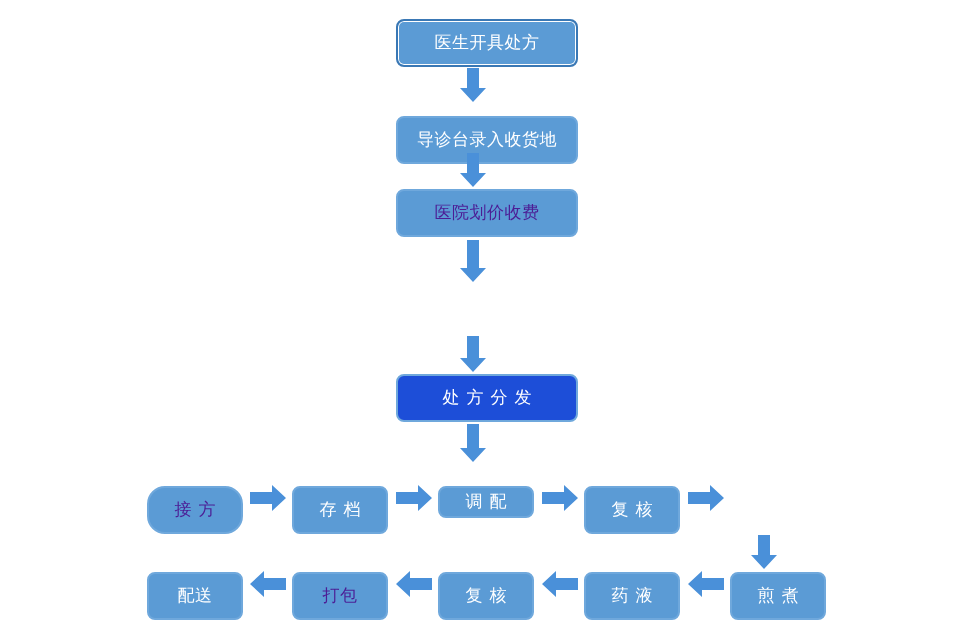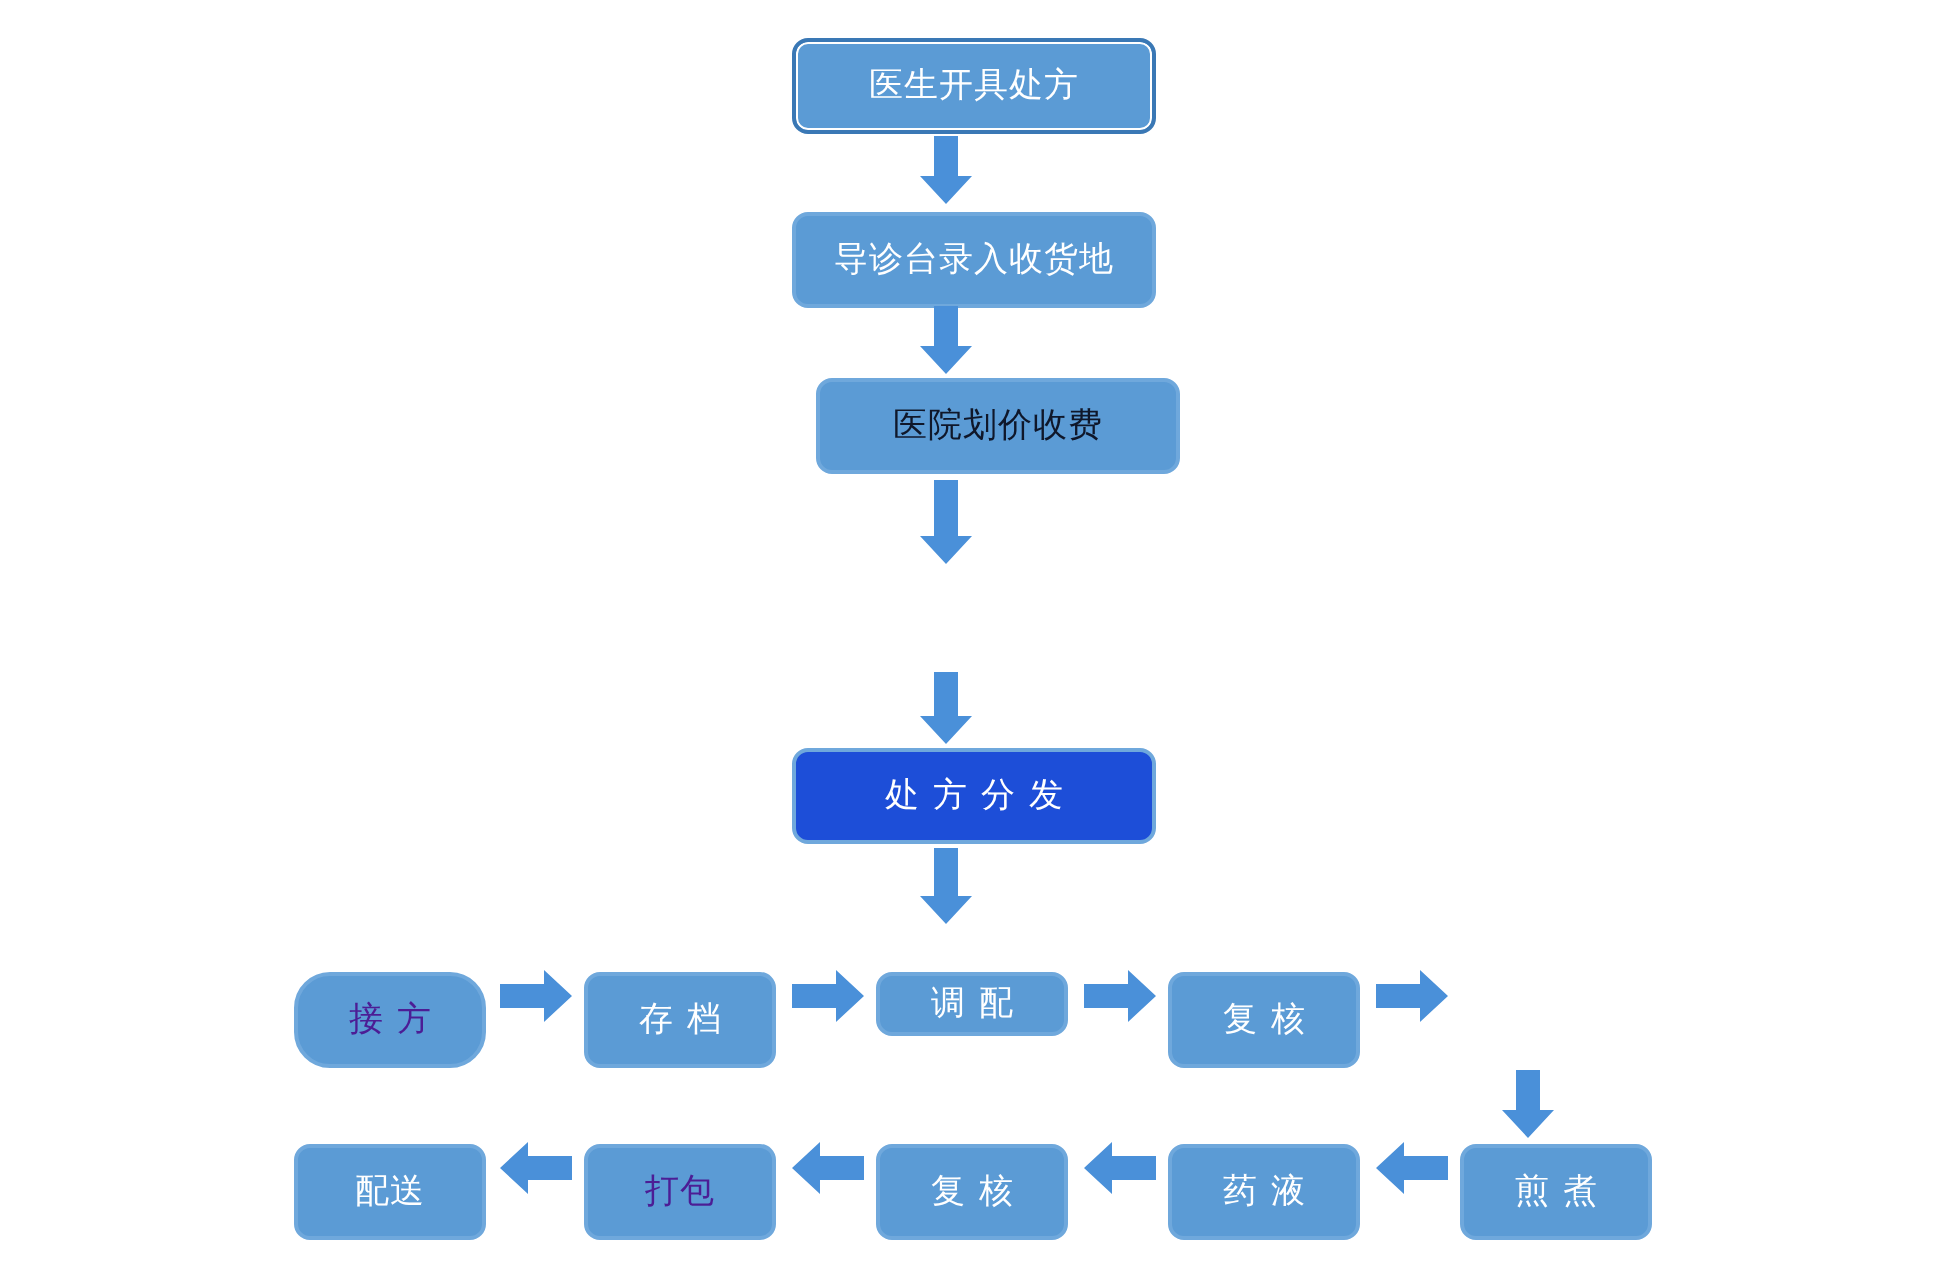--- a/index.html
+++ b/index.html
@@ -49,22 +49,22 @@
   .arrow svg {
     display: block;
     overflow: visible;
   }
 </style>
 </head>
 <body>
 
 <div id="canvas">
     <div class="node selected" style="left: 396px; top: 19px; width: 182px; height: 48px; background: rgb(91, 155, 213); border-color: rgb(58, 120, 181); color: rgb(255, 255, 255);">医生开具处方</div>
-    <div class="node" style="left: 396px; top: 106px; width: 182px; height: 48px; background: rgb(91, 155, 213); border-color: rgb(111, 168, 220); color: rgb(255, 255, 255);">导诊台录入收货地</div>
-    <div class="node" style="left: 396px; top: 189px; width: 182px; height: 48px; background: rgb(91, 155, 213); border-color: rgb(111, 168, 220); color: #0f172a; margin-left: 12px;">医院划价收费</div>
+    <div class="node" style="left: 396px; top: 116px; width: 182px; height: 48px; background: rgb(91, 155, 213); border-color: rgb(111, 168, 220); color: rgb(255, 255, 255);">导诊台录入收货地</div>
+    <div class="node" style="left: 396px; top: 189px; width: 182px; height: 48px; background: rgb(91, 155, 213); border-color: rgb(111, 168, 220); color: #4c1d95;">医院划价收费</div>
     <div class="node wide-space" style="left: 396px; top: 374px; width: 182px; height: 48px; background: #1d4ed8; border-color: rgb(111, 168, 220); color: rgb(255, 255, 255);">处方分发</div>
     <div class="node wide-space" style="left: 147px; top: 486px; width: 96px; height: 48px; background: rgb(91, 155, 213); border-color: rgb(111, 168, 220); color: #4c1d95; border-radius: 18px;">接方</div>
     <div class="node wide-space" style="left: 292px; top: 486px; width: 96px; height: 48px; background: rgb(91, 155, 213); border-color: rgb(111, 168, 220); color: rgb(255, 255, 255);">存档</div>
     <div class="node wide-space" style="left: 438px; top: 486px; width: 96px; height: 32px; background: rgb(91, 155, 213); border-color: rgb(111, 168, 220); color: rgb(255, 255, 255);">调配</div>
     <div class="node wide-space" style="left: 584px; top: 486px; width: 96px; height: 48px; background: rgb(91, 155, 213); border-color: rgb(111, 168, 220); color: rgb(255, 255, 255);">复核</div>
     <div class="node wide-space" style="left: 730px; top: 572px; width: 96px; height: 48px; background: rgb(91, 155, 213); border-color: rgb(111, 168, 220); color: rgb(255, 255, 255);">煎煮</div>
     <div class="node wide-space" style="left: 584px; top: 572px; width: 96px; height: 48px; background: rgb(91, 155, 213); border-color: rgb(111, 168, 220); color: rgb(255, 255, 255);">药液</div>
     <div class="node wide-space" style="left: 438px; top: 572px; width: 96px; height: 48px; background: rgb(91, 155, 213); border-color: rgb(111, 168, 220); color: rgb(255, 255, 255);">复核</div>
     <div class="node" style="left: 292px; top: 572px; width: 96px; height: 48px; background: rgb(91, 155, 213); border-color: rgb(111, 168, 220); color: #4c1d95;">打包</div>
     <div class="node" style="left: 147px; top: 572px; width: 96px; height: 48px; background: rgb(91, 155, 213); border-color: rgb(111, 168, 220); color: rgb(255, 255, 255);">配送</div>

